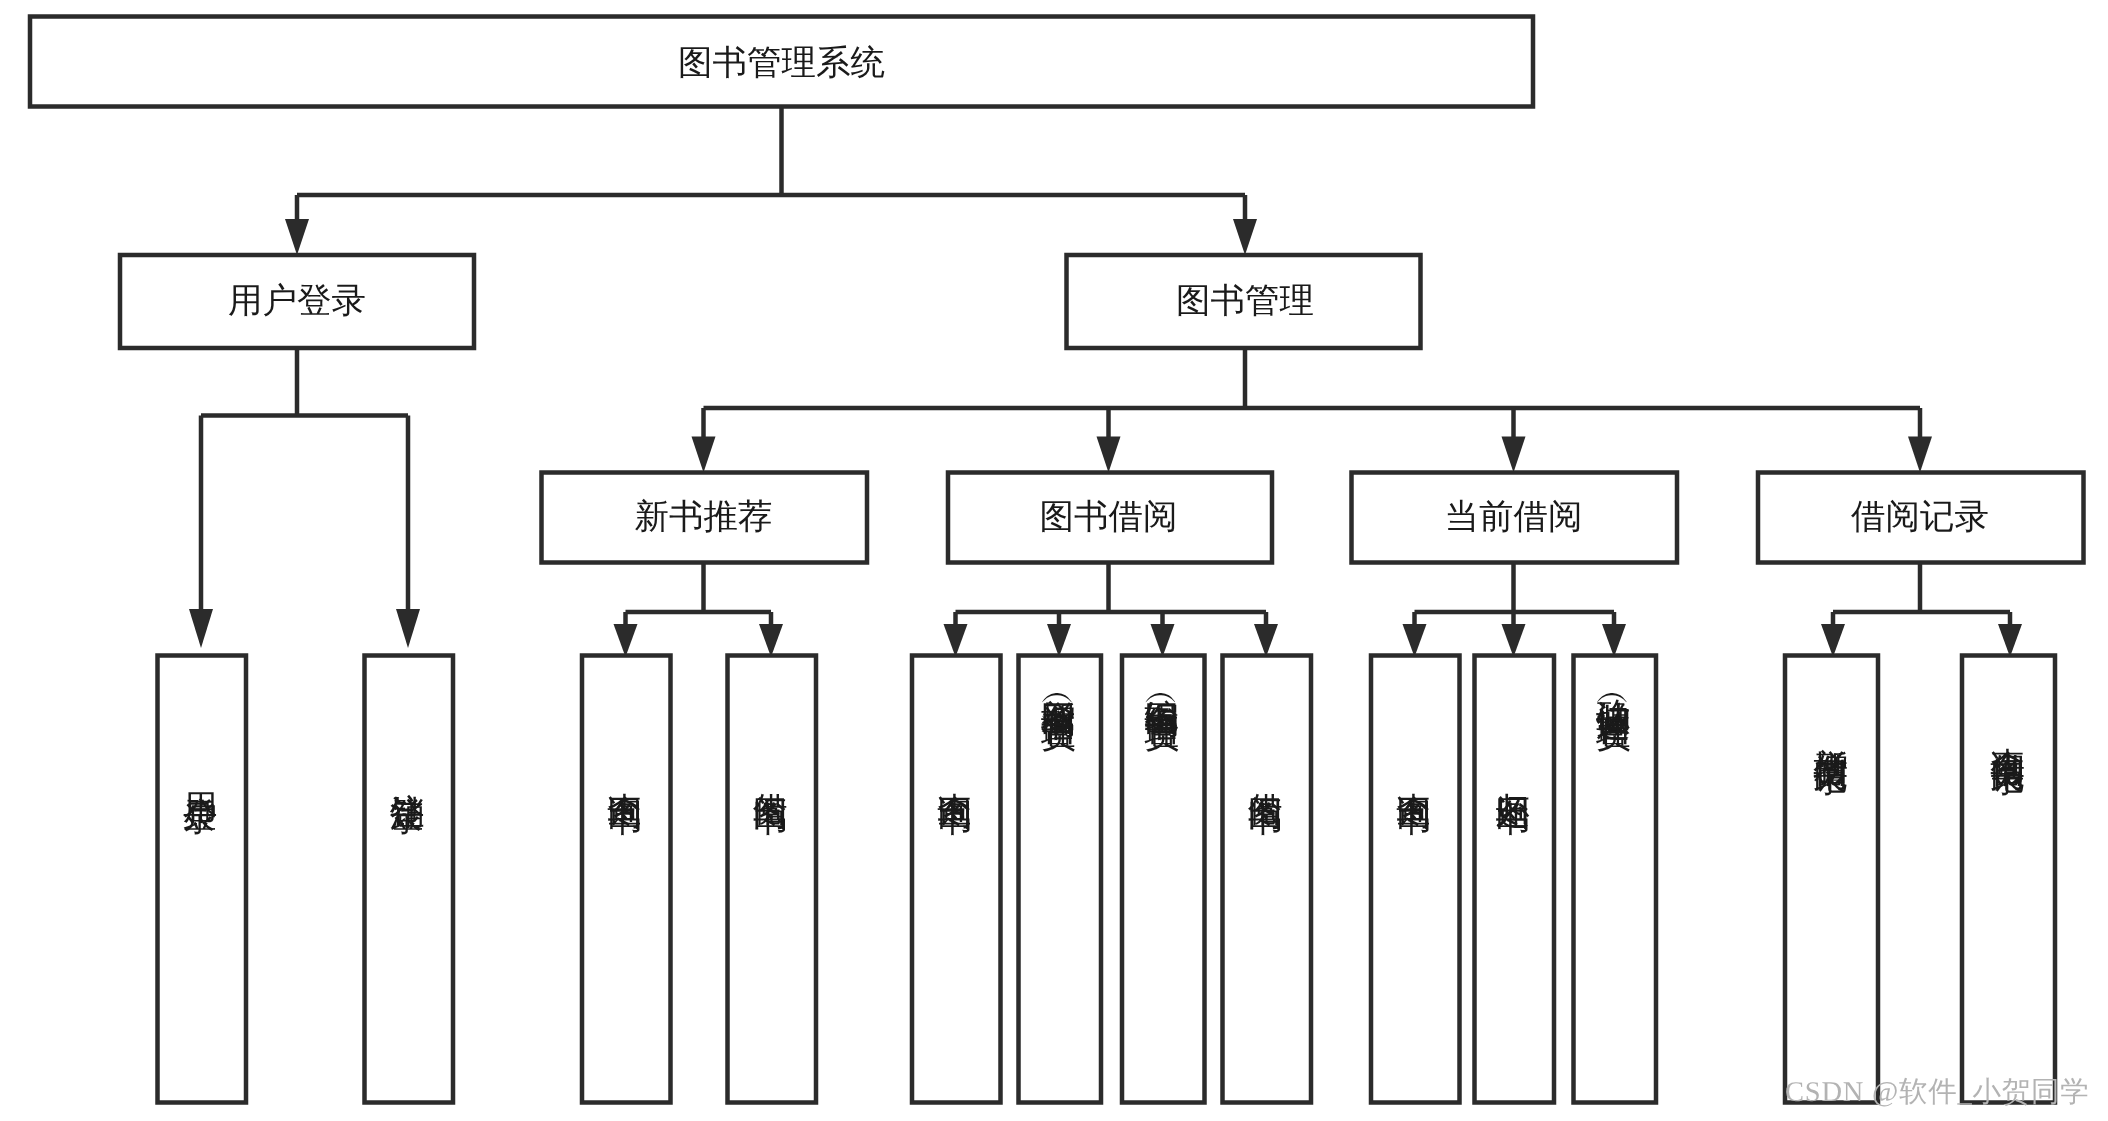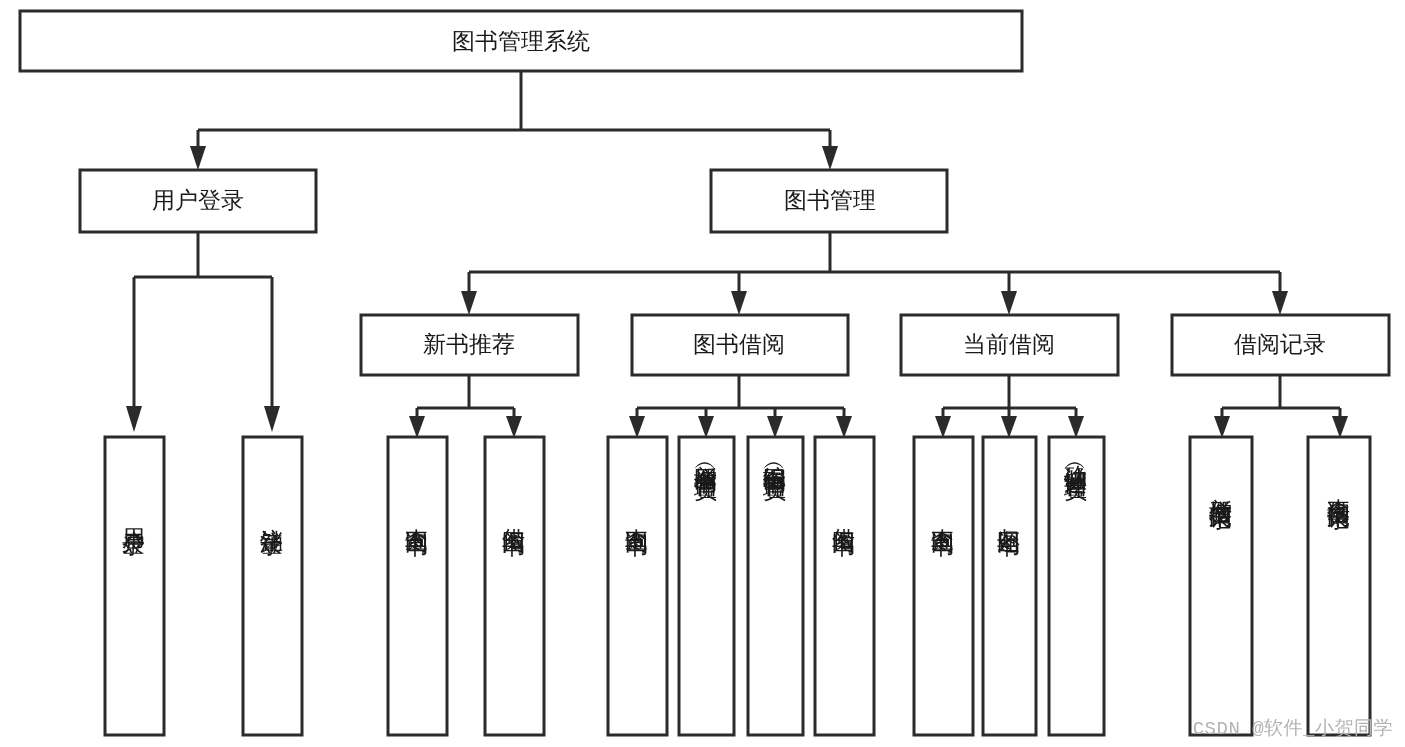--- a/index.html
+++ b/index.html
@@ -60,21 +60,21 @@
     color: #1a1a1a;
     letter-spacing: 2px;
     white-space: nowrap;
     pointer-events: none;
     transform: translateX(-50%);
   }
   .watermark {
     position: absolute;
     right: 12px;
     bottom: 6px;
-    font-family: Liberation Mono, monospace;
+    font-family: Liberation Serif, serif;
     font-size: 19px;
     color: #b3b3b3;
     white-space: nowrap;
     letter-spacing: 0.5px;
   }
 </style>
 </head>
 <body>
 
 <div id="diagram-root">

